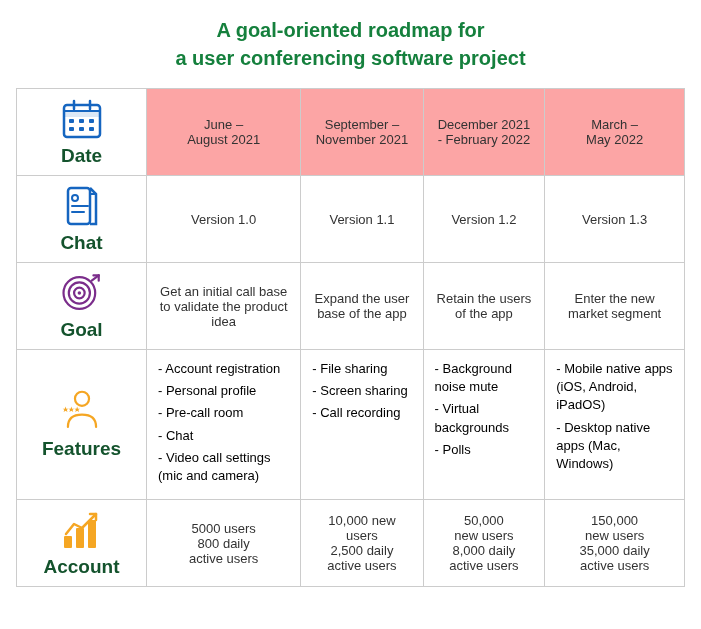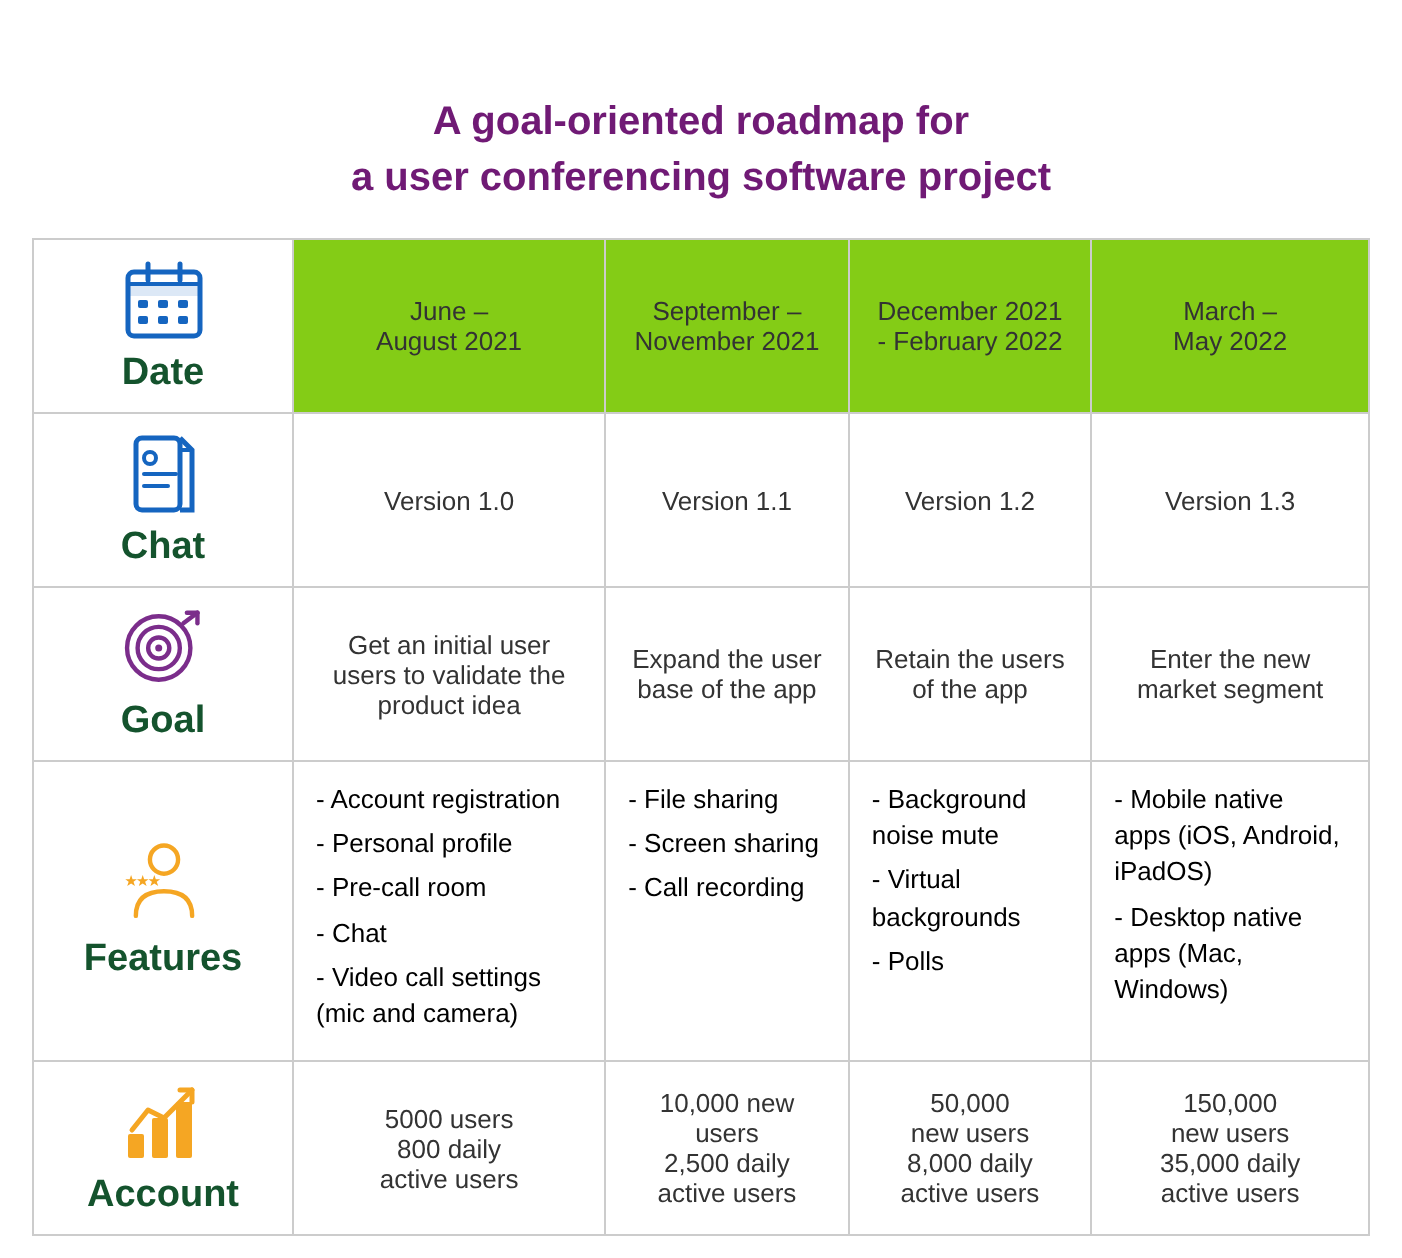--- a/index.html
+++ b/index.html
@@ -8,26 +8,25 @@
       background: #fff;
       width: 701px;
       min-height: 629px;
       display: flex;
       flex-direction: column;
       align-items: center;
       padding: 16px;
     }
     .title {
       text-align: center;
-      color: #701a75;
+      color: #15803d;
       font-size: 20px;
       font-weight: bold;
       margin-bottom: 16px;
       line-height: 1.4;
-      margin-top: 31px;
     }
     table {
       width: 100%;
       border-collapse: collapse;
       font-size: 13px;
     }
     th, td {
       border: 1px solid #ccc;
       padding: 8px 10px;
       text-align: center;
@@ -47,21 +46,21 @@
     .row-label-text {
       color: #14532d;
       font-weight: bold;
       font-size: 19px;
     }
     .icon-svg {
       width: 44px;
       height: 44px;
     }
     .col-header {
-      background: #84cc16;
+      background: #fca5a5;
       font-weight: normal;
       font-size: 13px;
       color: #222;
     }
     td.data-cell {
       vertical-align: middle;
       text-align: center;
       font-size: 13px;
       color: #333;
     }
@@ -150,21 +149,21 @@
           <circle cx="22" cy="22" r="6" fill="none" stroke="#7b2d8b" stroke-width="2.5"></circle>
           <circle cx="22" cy="22" r="2" fill="#7b2d8b"></circle>
 
           <line x1="36" y1="8" x2="44" y2="2" stroke="#7b2d8b" stroke-width="2.5" stroke-linecap="round"></line>
           <line x1="38" y1="2" x2="44" y2="2" stroke="#7b2d8b" stroke-width="2.5" stroke-linecap="round"></line>
           <line x1="44" y1="2" x2="44" y2="8" stroke="#7b2d8b" stroke-width="2.5" stroke-linecap="round"></line>
         </svg>
         <span class="row-label-text">Goal</span>
       </div>
     </td>
-    <td class="data-cell">Get an initial user users to validate the product idea</td>
+    <td class="data-cell">Get an initial call base to validate the product idea</td>
     <td class="data-cell">Expand the user base of the app</td>
     <td class="data-cell">Retain the users of the app</td>
     <td class="data-cell">Enter the new market segment</td>
   </tr>
 
   <tr>
     <td class="row-header">
       <div class="row-label">
 
         <svg class="icon-svg" viewBox="0 0 44 50">

